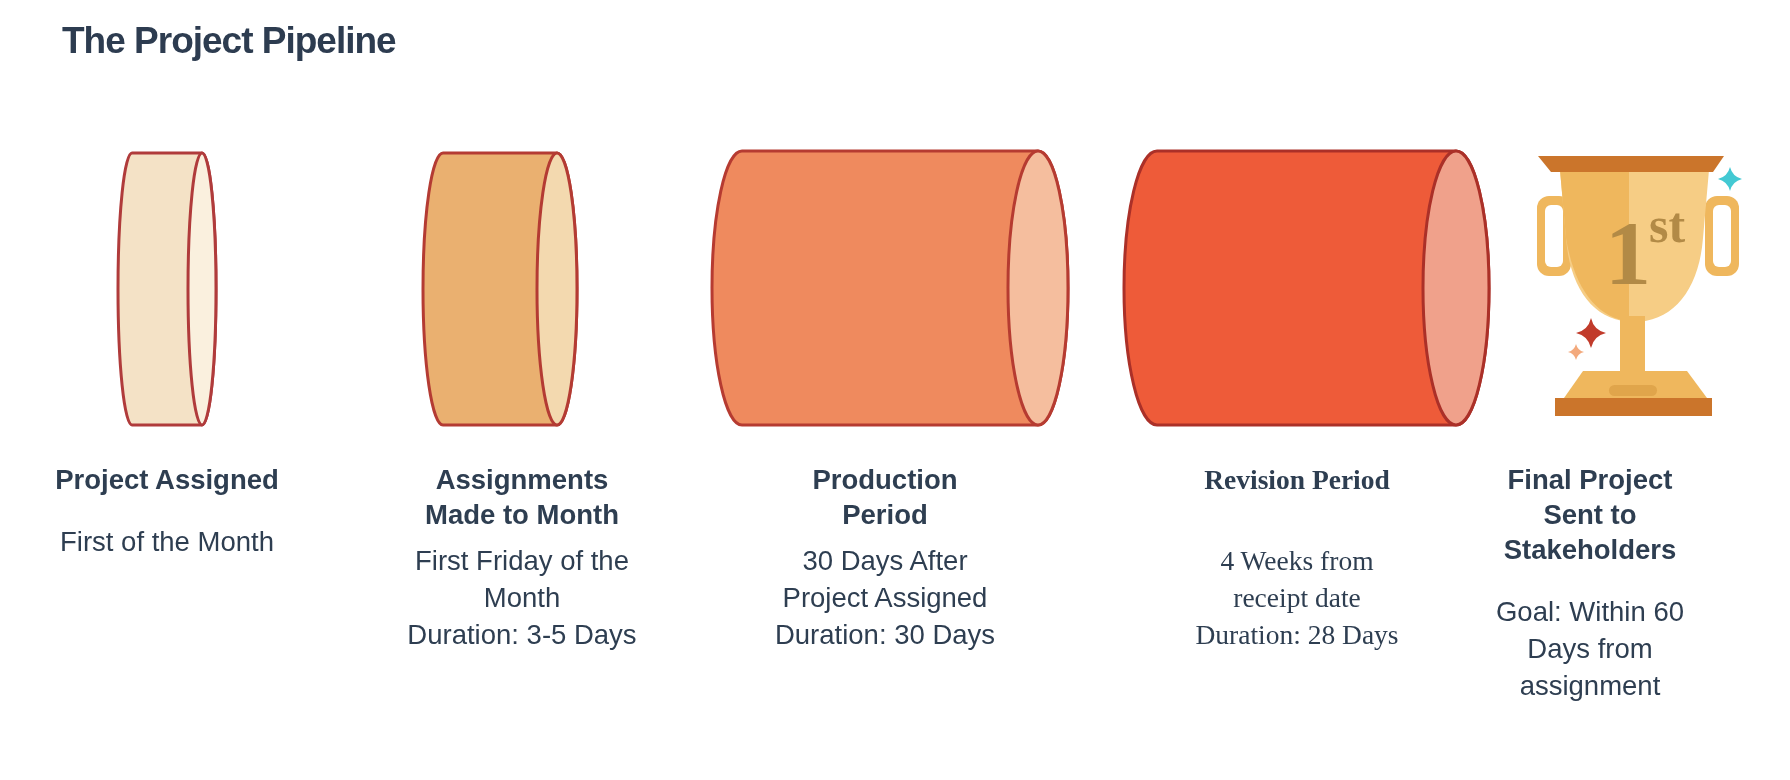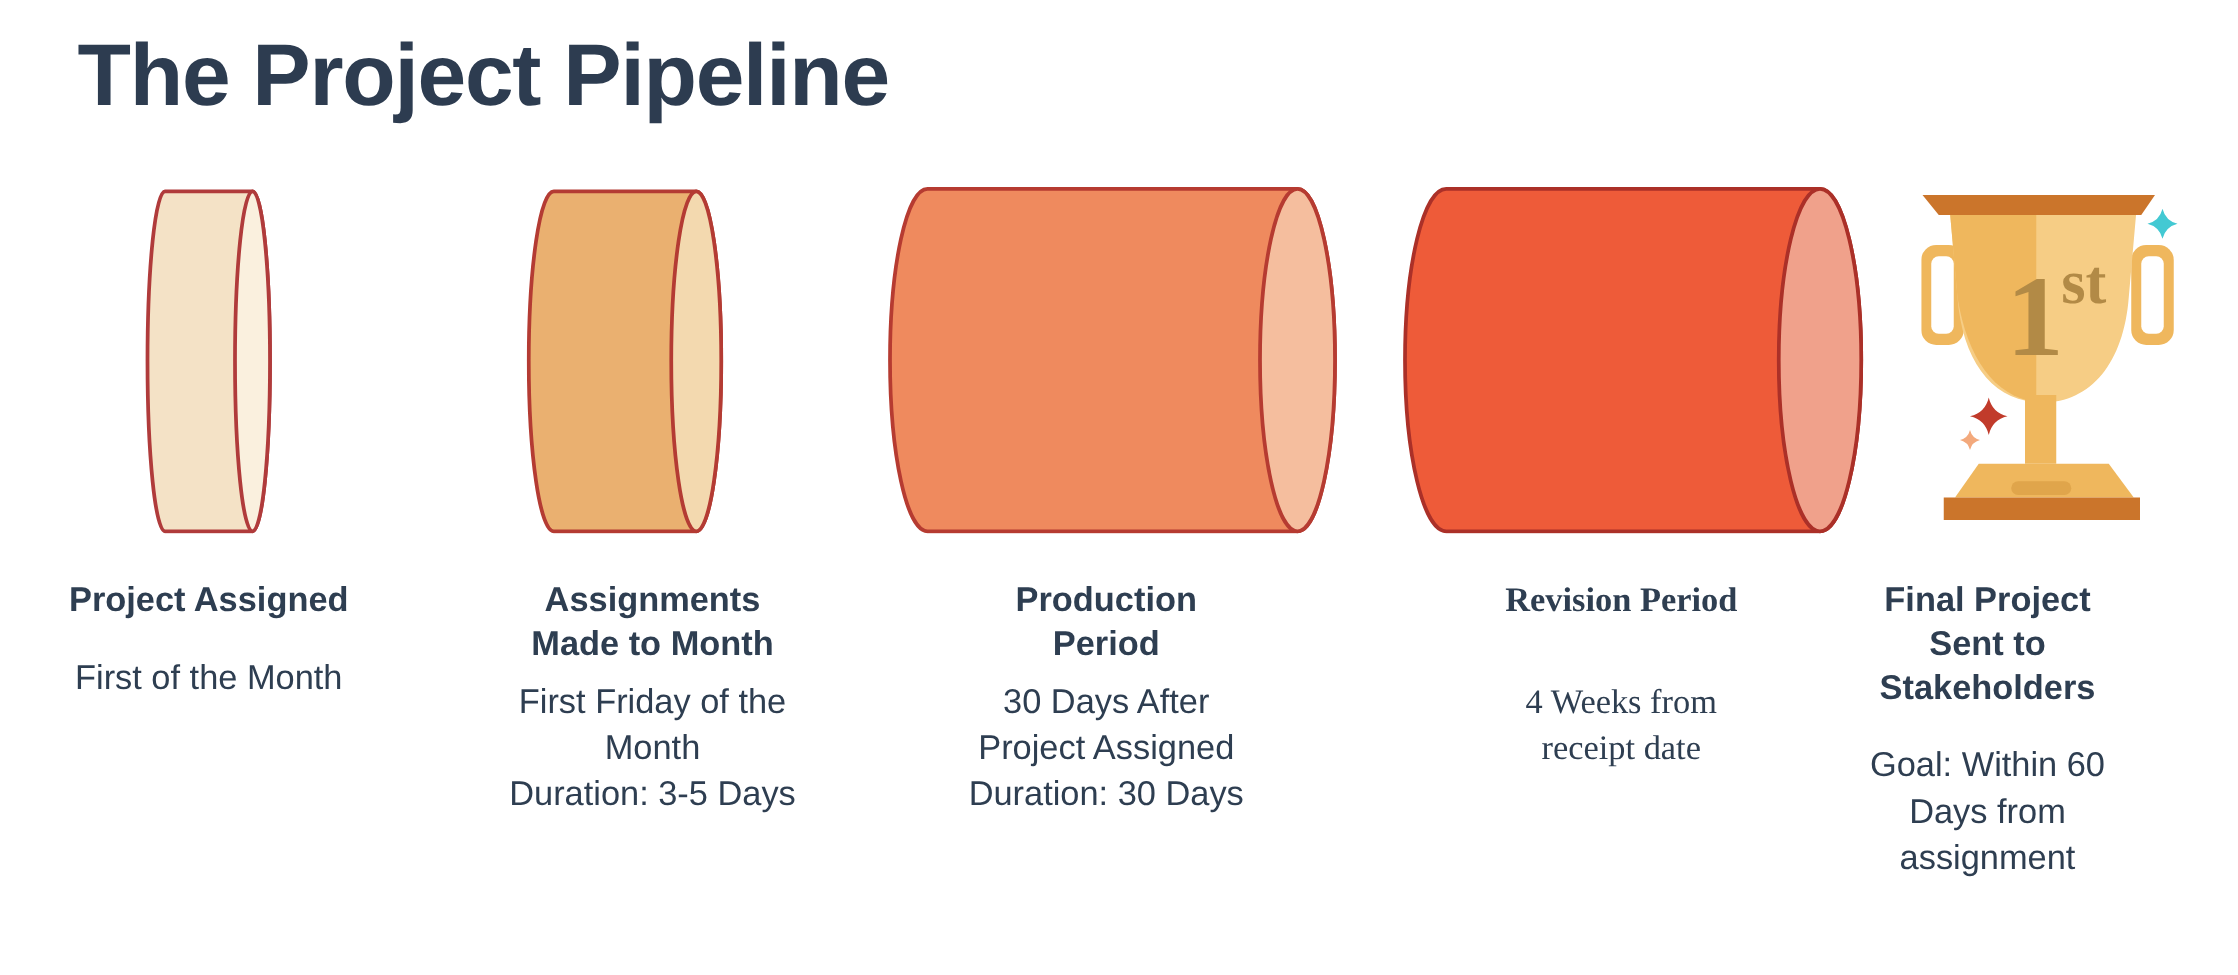--- a/index.html
+++ b/index.html
@@ -5,21 +5,21 @@
   html,body{margin:0;padding:0;background:#ffffff;}
   #canvas{
     position:relative;
     width:1790px;height:780px;
     background:#ffffff;
     font-family:"Liberation Sans", sans-serif;
     overflow:hidden;
   }
   .page-title{
     position:absolute;left:62px;top:20px;
-    font-size:70px;font-weight:700;letter-spacing:-1px;
+    font-size:37px;font-weight:700;letter-spacing:-1px;
     color:#2D3C50;
   }
   .cyl{position:absolute;}
   .cyl-1{left:116px;top:151px;}
   .cyl-2{left:421px;top:151px;}
   .cyl-3{left:710px;top:149px;}
   .cyl-4{left:1122px;top:149px;}
   .trophy{position:absolute;left:1537px;top:156px;}
   .stage-text{
     position:absolute;top:462px;
@@ -127,20 +127,21 @@
     </div>
   </div>
 
   <div class="stage-text col-4">
     <div class="stage-title">
       <div>Revision Period</div>
     </div>
     <div class="stage-detail gap-c">
       <div>4 Weeks from</div>
       <div>receipt date</div>
+      <div>Duration: 28 Days</div>
     </div>
   </div>
 
   <div class="stage-text col-5">
     <div class="stage-title">
       <div>Final Project</div>
       <div>Sent to</div>
       <div>Stakeholders</div>
     </div>
     <div class="stage-detail gap-d">

